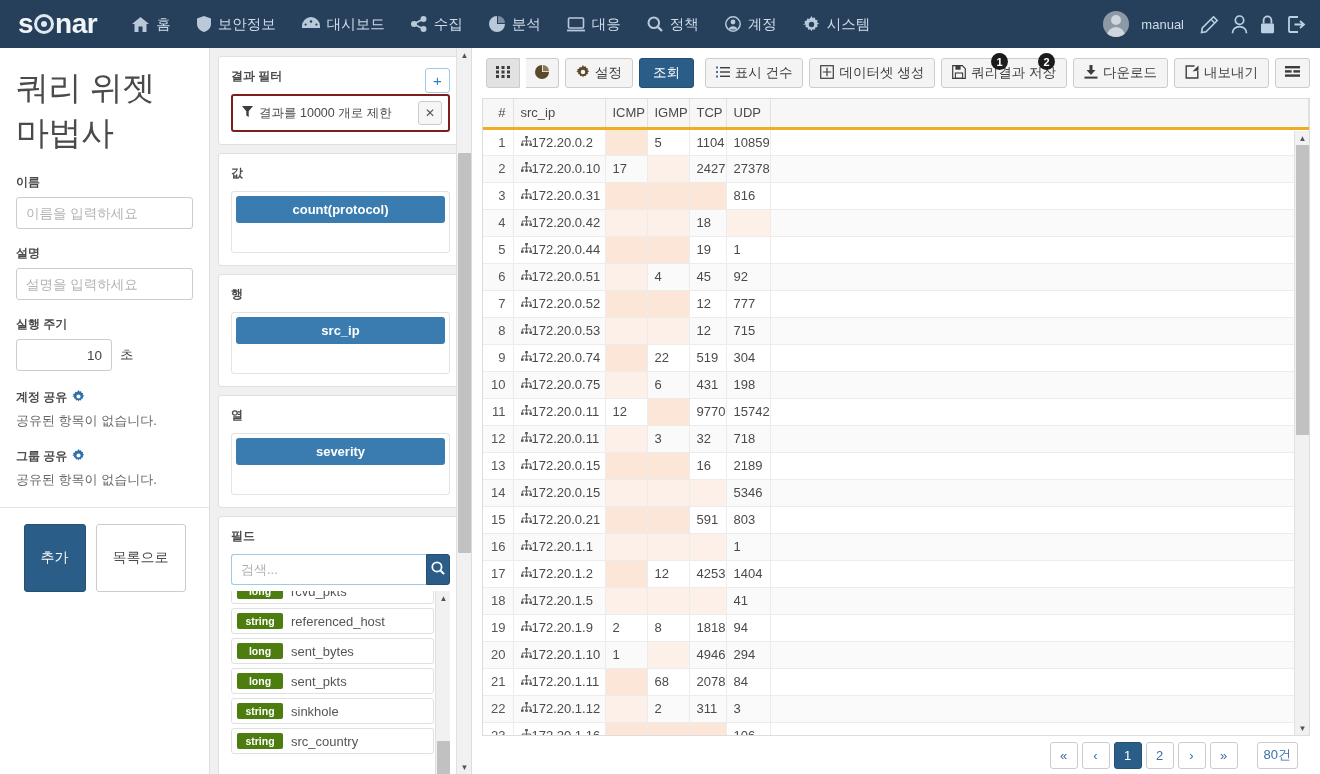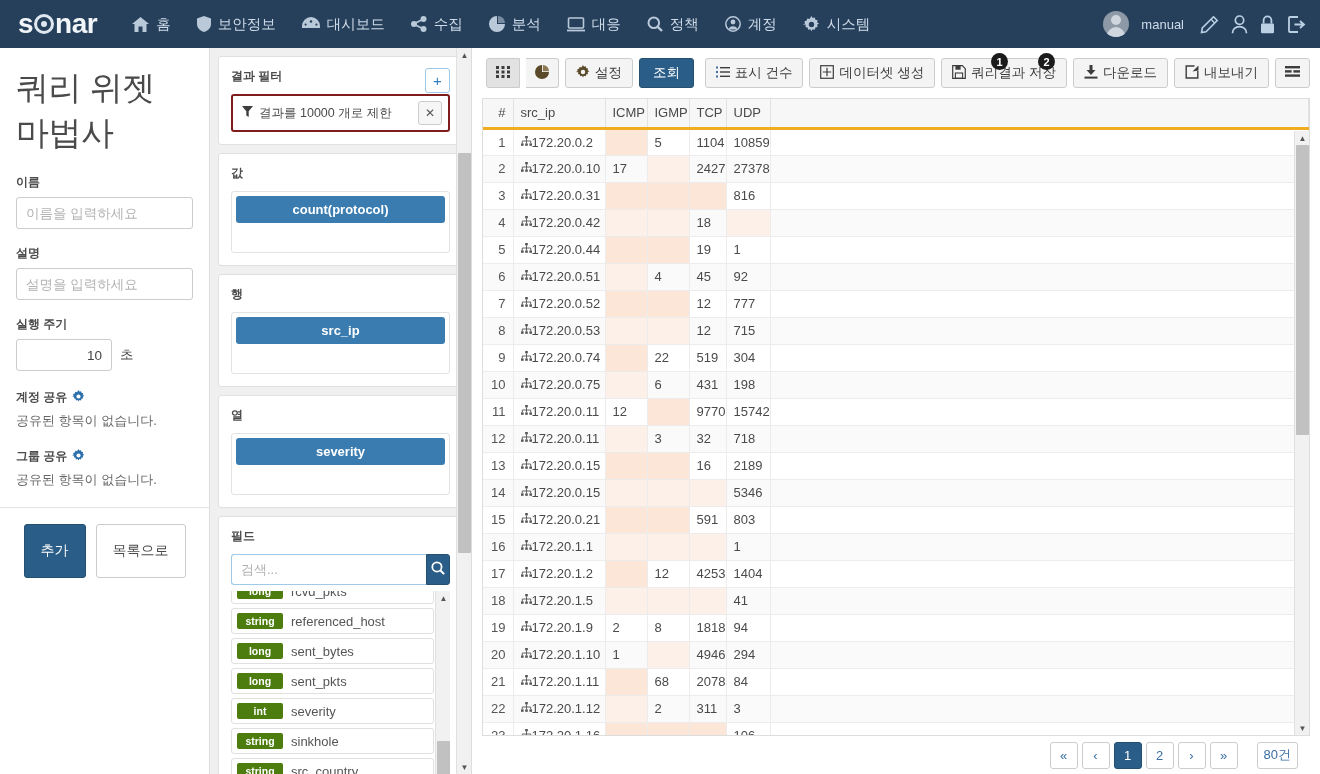--- a/index.html
+++ b/index.html
@@ -134,21 +134,21 @@
     display: flex; justify-content: center; gap: 10px;
     padding-top: 16px;
   }
   .btn-primary {
     background: #2a5d87; color: #fff; border: 1px solid #24516f;
     border-radius: 3px; padding: 7px 16px; font-size: 14px; cursor: pointer;
     font-family: inherit;
   }
   .btn-default {
     background: #fff; color: #4a4a4a; border: 1px solid #ccc;
-    border-radius: 3px; padding: 17px 16px; font-size: 14px; cursor: pointer;
+    border-radius: 3px; padding: 24px 16px; font-size: 14px; cursor: pointer;
     font-family: inherit;
   }
 
   
   #mid-panel {
     width: 262px;
     background: #f0f0f0;
     border-right: 1px solid #ddd;
     position: relative;
     padding: 8px 8px 0 8px;
@@ -582,24 +582,20 @@
             <span class="field-type">string</span>
             <span class="field-name">referenced_host</span>
           </div>
           <div class="field-item">
             <span class="field-type">long</span>
             <span class="field-name">sent_bytes</span>
           </div>
           <div class="field-item">
             <span class="field-type">long</span>
             <span class="field-name">sent_pkts</span>
-          </div>
-          <div class="field-item">
-            <span class="field-type">int</span>
-            <span class="field-name">severity</span>
           </div>
           <div class="field-item">
             <span class="field-type">string</span>
             <span class="field-name">sinkhole</span>
           </div>
           <div class="field-item">
             <span class="field-type">string</span>
             <span class="field-name">src_country</span>
           </div>
 

